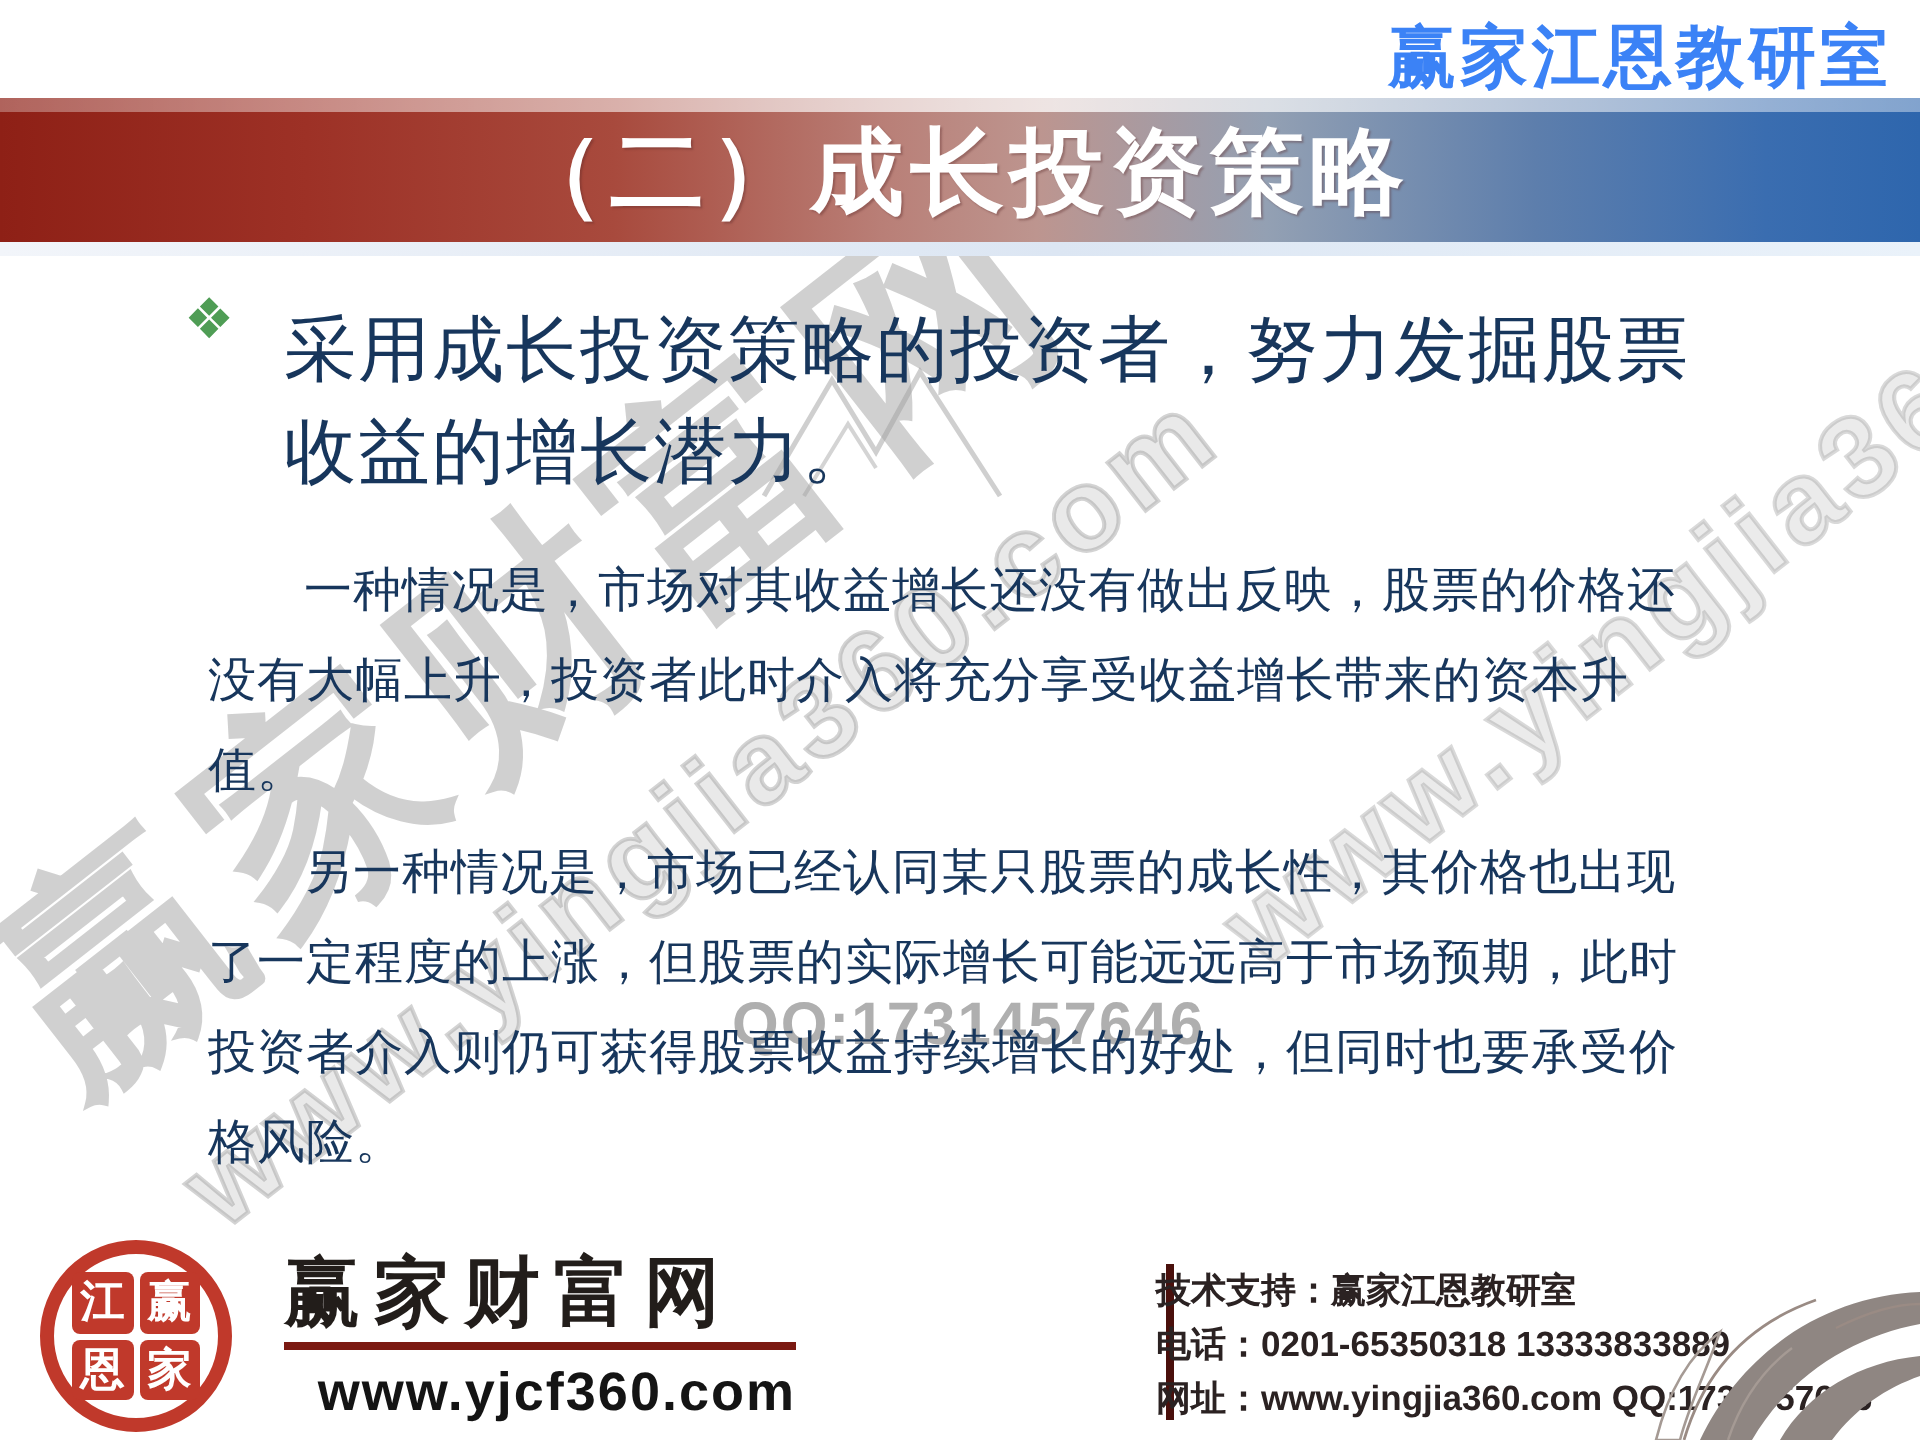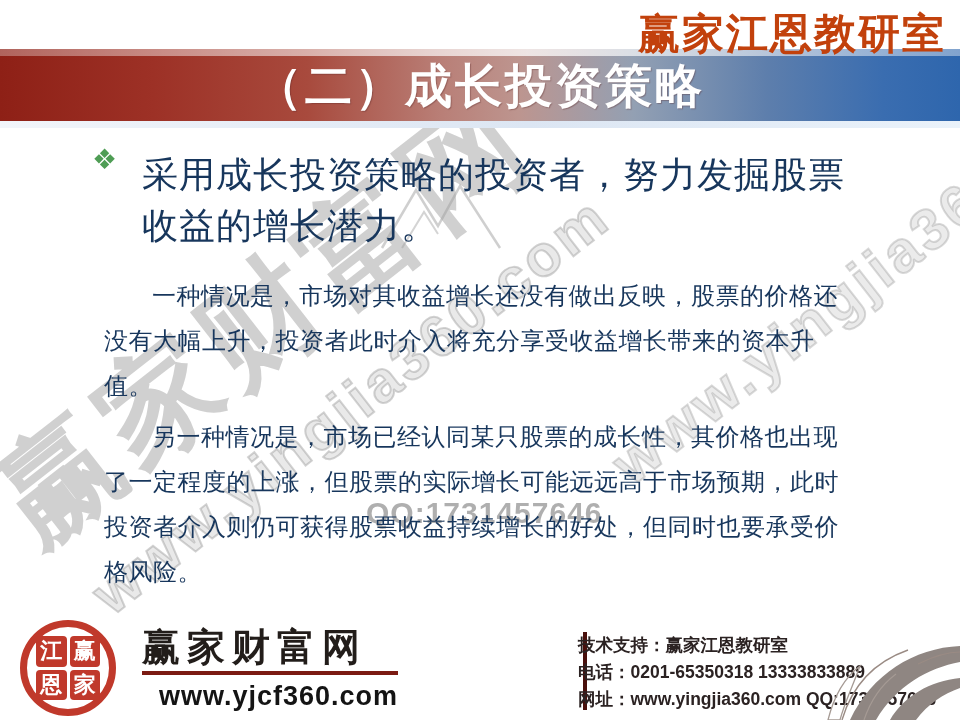--- a/index.html
+++ b/index.html
@@ -1,20 +1,20 @@
 <!DOCTYPE html>
 <html><head>
 <meta charset="utf-8">
 <style>
   html,body{margin:0;padding:0;background:#555;}
   .slide{position:relative;width:960px;height:720px;background:#ffffff;overflow:hidden;
          font-family:"Liberation Serif","DejaVu Serif",serif;}
   
-  .header-brand{position:absolute;top:6px;right:14px;font-size:42px;font-weight:bold;
-    color:#c2410c;letter-spacing:2px;z-index:5;text-align:center;}
+  .header-brand{position:absolute;top:6px;right:14px;font-size:34px;font-weight:bold;
+    color:#3b82f6;letter-spacing:2px;z-index:5;text-align:center;}
   
   .banner{position:absolute;left:0;top:49px;width:960px;height:72px;z-index:4;
     background:linear-gradient(90deg,#8e2016 0%,#9d3126 16%,#a84a3d 32%,#b97f77 46%,
                #bd958f 54%,#93a0b3 66%,#5d7eac 80%,#3a6db0 92%,#2e66ad 100%);}
   .banner-sheen{position:absolute;left:0;top:0;width:100%;height:7px;
     background:linear-gradient(90deg,rgba(255,255,255,.30),rgba(255,255,255,.75) 55%,rgba(255,255,255,.40));}
   .banner-title{margin:0;height:72px;line-height:74px;text-align:center;color:#ffffff;
     font-family:"Liberation Sans","DejaVu Sans",sans-serif;font-weight:900;font-size:47px;letter-spacing:3px;
     text-shadow:1px 1px 1px rgba(90,40,40,.35);}
   .banner-under{position:absolute;left:0;top:121px;width:960px;height:7px;z-index:3;

